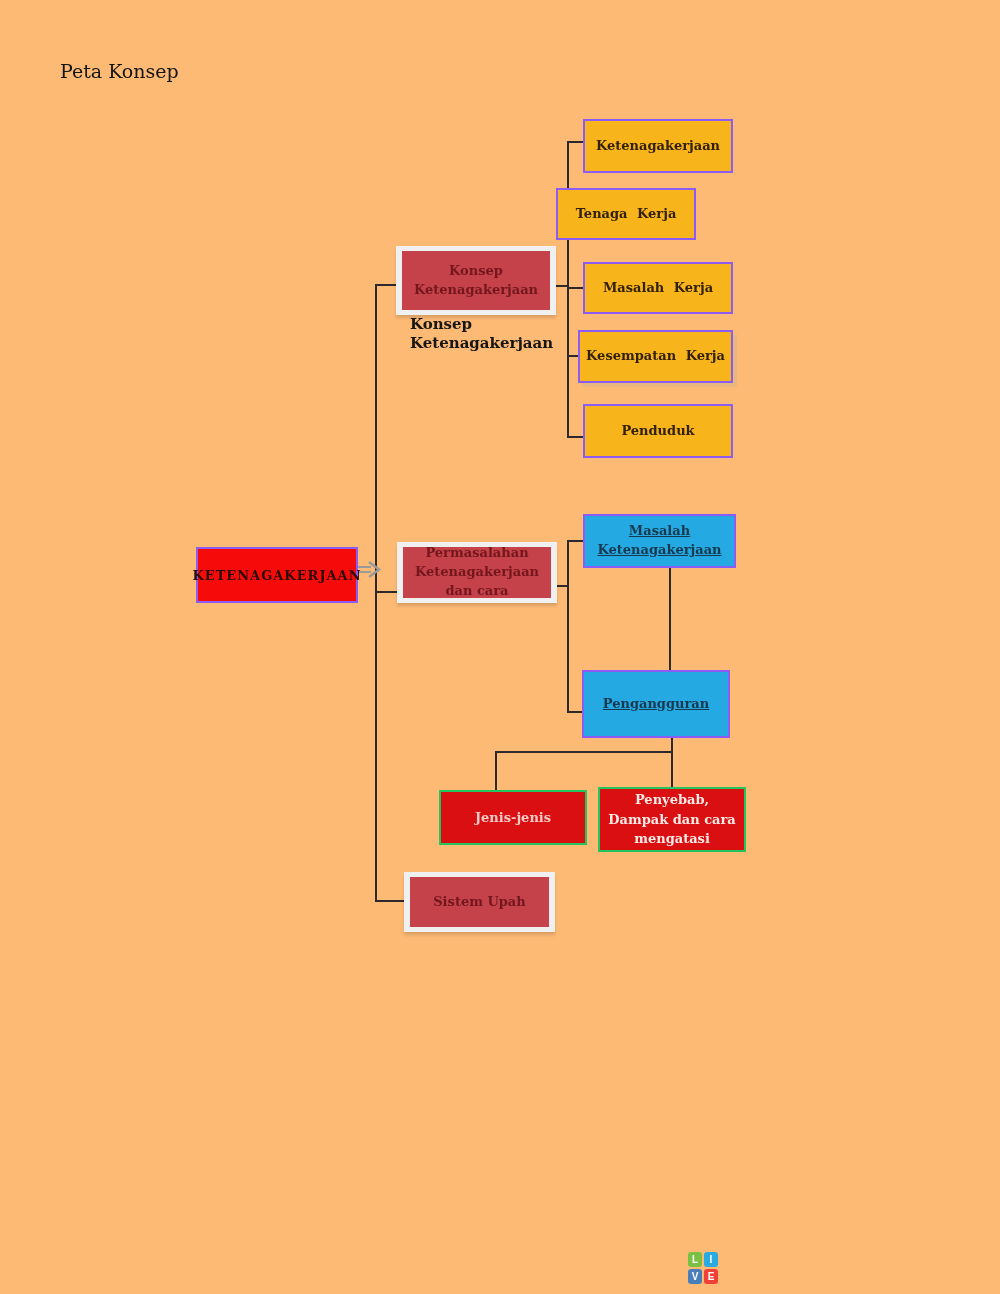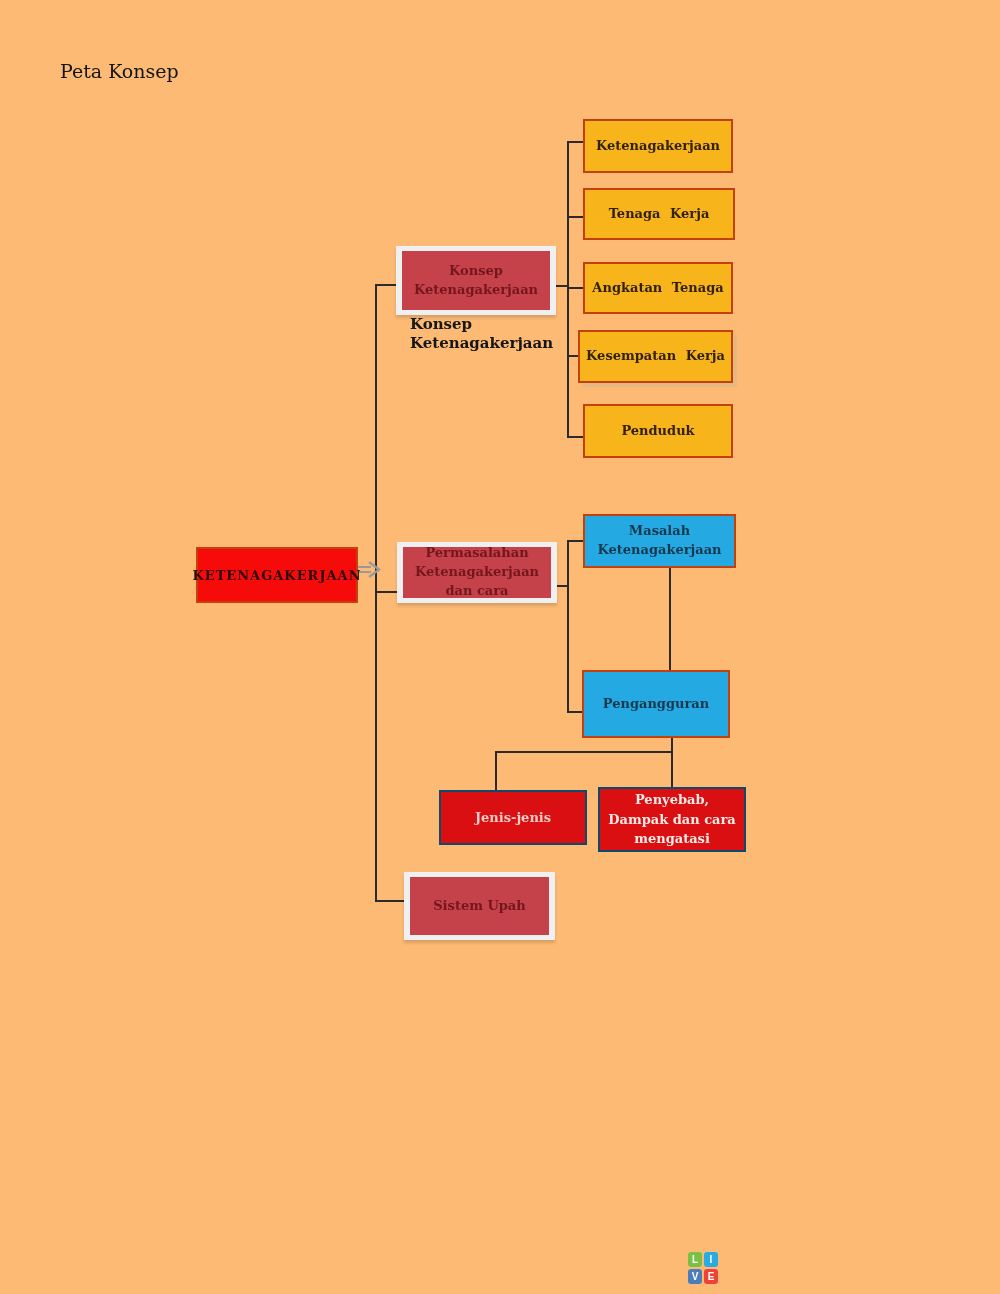--- a/index.html
+++ b/index.html
@@ -3,26 +3,26 @@
 <meta charset="utf-8">
 <style>
   html,body{margin:0;padding:0;}
   body{background:#ffffff;font-family:"DejaVu Serif","Liberation Serif",serif;}
   #canvas{position:relative;width:1000px;height:1294px;background:#fdba74;overflow:hidden;}
 
   .title{position:absolute;left:60px;top:60px;font-size:19px;color:#141414;}
 
   .line{position:absolute;background:#2b2b2b;}
 
-  .box{position:absolute;border:2px solid #c2410c;display:flex;align-items:center;justify-content:center;
+  .box{position:absolute;border:2px solid #8b5cf6;display:flex;align-items:center;justify-content:center;
        text-align:center;box-sizing:border-box;font-weight:bold;}
   .yellow{background:#F7B41B;color:#33210a;font-size:13px;word-spacing:5px;line-height:1.4;}
-  .blue{background:#25A9E2;color:#16394f;font-size:13px;line-height:1.45;}
+  .blue{background:#25A9E2;color:#16394f;font-size:13px;line-height:1.45;text-decoration:underline;}
   .redbig{background:#F70A0A;color:#2a0a05;font-size:13px;letter-spacing:1px;}
-  .reddark{background:#D90F12;font-size:13px;line-height:1.5;border:2px solid #0c4a6e;}
+  .reddark{background:#D90F12;font-size:13px;line-height:1.5;border:2px solid #22c55e;}
   .jenis-text{color:#f2cac6;}
   .penyebab-text{color:#fbeae6;}
 
   .chipcard{position:absolute;background:#f0f0f0;box-sizing:border-box;padding:5px 6px;
             box-shadow:0 3px 3px rgba(0,0,0,0.14);}
   .chip{width:100%;height:100%;background:#C5424A;color:#73161d;display:flex;align-items:center;
         justify-content:center;text-align:center;font-weight:bold;font-size:13px;line-height:1.45;}
 
   .typed{position:absolute;font-size:15px;font-weight:bold;color:#161616;line-height:1.25;}
 
@@ -81,25 +81,25 @@
 
   <div class="chipcard" style="left:396px;top:246px;width:160px;height:69px;">
     <div class="chip">Konsep Ketenagakerjaan</div>
   </div>
 
   <div class="typed" style="left:410px;top:315px;width:140px;">Konsep Ketenagakerjaan</div>
 
   <div class="box yellow" style="left:583px;top:119px;width:150px;height:54px;">
     <span>Ketenagakerjaan</span>
   </div>
-  <div class="box yellow" style="left:583px;top:188px;width:152px;height:52px;">
+  <div class="box yellow" style="left:556px;top:188px;width:140px;height:52px;">
     <span>Tenaga Kerja</span>
   </div>
   <div class="box yellow" style="left:583px;top:262px;width:150px;height:52px;">
-    <span>Angkatan Tenaga</span>
+    <span>Masalah Kerja</span>
   </div>
   <div class="box yellow shadowed" style="left:578px;top:330px;width:155px;height:53px;">
     <span>Kesempatan Kerja</span>
   </div>
   <div class="box yellow" style="left:583px;top:404px;width:150px;height:54px;">
     <span>Penduduk</span>
   </div>
 
   <div class="chipcard" style="left:397px;top:542px;width:160px;height:61px;">
     <div class="chip">Permasalahan Ketenagakerjaan dan cara</div>
@@ -112,21 +112,21 @@
     <span>Pengangguran</span>
   </div>
 
   <div class="box reddark" style="left:439px;top:790px;width:148px;height:55px;">
     <span class="jenis-text">Jenis-jenis</span>
   </div>
   <div class="box reddark" style="left:598px;top:787px;width:148px;height:65px;">
     <span class="penyebab-text" style="width:138px;">Penyebab, Dampak dan cara mengatasi</span>
   </div>
 
-  <div class="chipcard" style="left:404px;top:872px;width:151px;height:68px;">
+  <div class="chipcard" style="left:404px;top:872px;width:151px;height:60px;">
     <div class="chip">Sistem Upah</div>
   </div>
 
   <div class="brand">
     <div class="brand-grid">
       <div class="brand-cell cell-l">L</div>
       <div class="brand-cell cell-i">I</div>
       <div class="brand-cell cell-v">V</div>
       <div class="brand-cell cell-e">E</div>
     </div>

